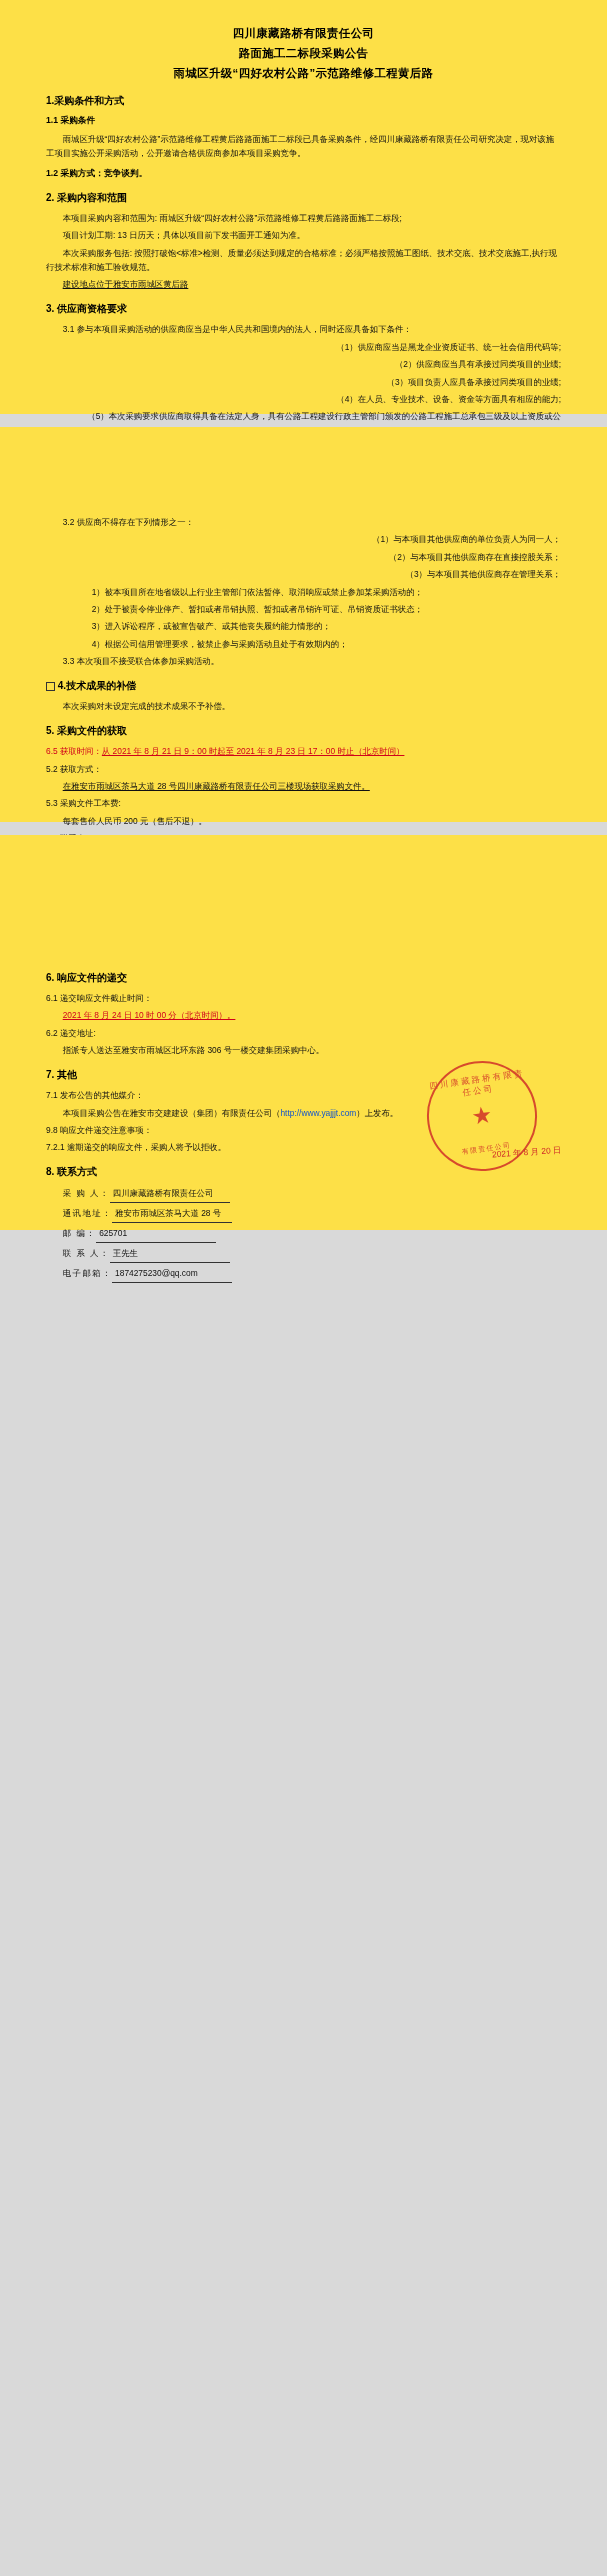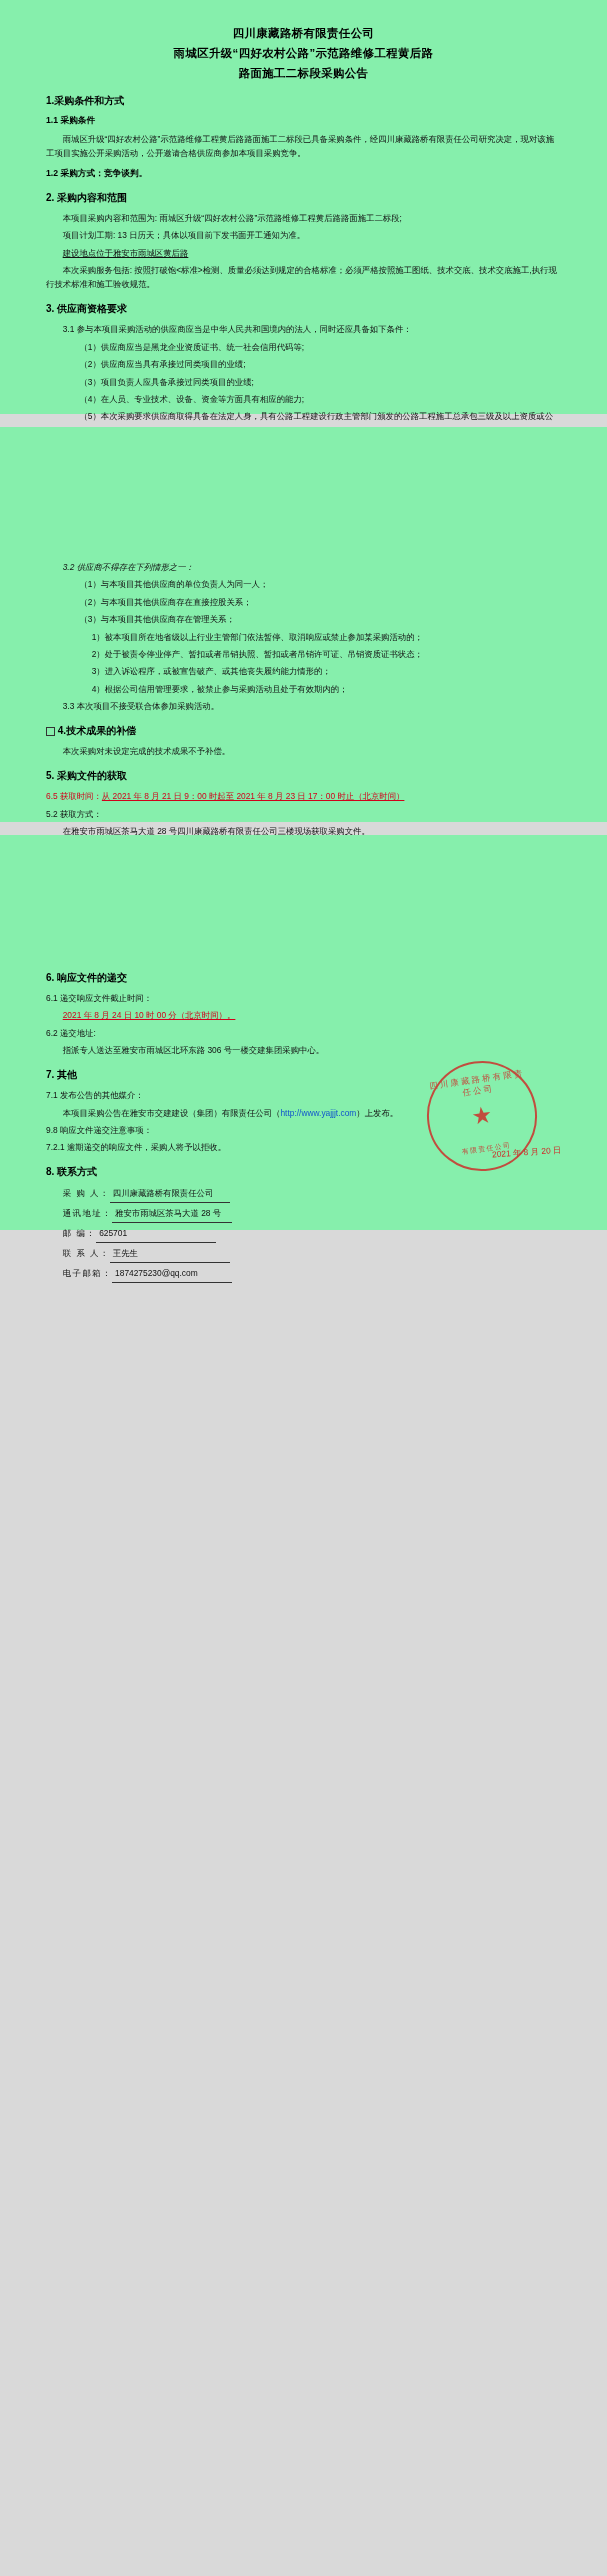--- a/index.html
+++ b/index.html
@@ -6,21 +6,21 @@
     margin: 0;
     padding: 0;
     background: #d9d9d9;
   }
   body {
     width: 607px;
     font-family: "Liberation Sans", sans-serif;
     color: #111;
   }
   .page {
-    background: #86efac;
+    background: #fde047;
     width: 607px;
     box-sizing: border-box;
     position: relative;
   }
   .page.p1 { height: 414px; padding: 23px 46px 0 46px; }
   .page.p2 { height: 395px; padding: 26px 46px 0 46px; }
   .page.p3 { height: 395px; padding: 26px 66px 0 46px; }
   .gap { height: 13px; background: #d9d9d9; }
   .tailgap { background: #d9d9d9; height: 360px; }
 
@@ -59,20 +59,21 @@
     text-indent: 0;
     color: #111;
   }
   p.ind {
     font-size: 8.4px;
     line-height: 14.4px;
     margin: 3px 0;
     padding-left: 16.7px;
     text-indent: 16.7px;
     color: #111;
+    text-align: right;
   }
   p.ind2 {
     font-size: 8.4px;
     line-height: 14.4px;
     margin: 3px 0;
     padding-left: 29px;
     text-indent: 16.7px;
     color: #111;
   }
   .u { text-decoration: underline; }
@@ -145,50 +146,50 @@
     font-size: 8.4px;
     transform: rotate(-4deg);
   }
 </style>
 </head>
 <body>
 
 <div class="page p1">
   <div class="title">
     <div>四川康藏路桥有限责任公司</div>
+    <div>路面施工二标段采购公告</div>
     <div>雨城区升级“四好农村公路”示范路维修工程黄后路</div>
-    <div>路面施工二标段采购公告</div>
   </div>
 
   <h2 class="sec">1.采购条件和方式</h2>
   <h3 class="sub">1.1 采购条件</h3>
   <p class="t">雨城区升级“四好农村公路”示范路维修工程黄后路路面施工二标段已具备采购条件，经四川康藏路桥有限责任公司研究决定，现对该施工项目实施公开采购活动，公开邀请合格供应商参加本项目采购竞争。</p>
   <h3 class="sub">1.2 采购方式：竞争谈判。</h3>
 
   <h2 class="sec">2. 采购内容和范围</h2>
   <p class="t">本项目采购内容和范围为: 雨城区升级“四好农村公路”示范路维修工程黄后路路面施工二标段;</p>
   <p class="t">项目计划工期: 13 日历天；具体以项目前下发书面开工通知为准。</p>
+  <p class="t">本次采购服务包括: 按照打破饱&lt;标准&gt;检测、质量必须达到规定的合格标准；必须严格按照施工图纸、技术交底、技术交底施工,执行现行技术标准和施工验收规范。</p>
   <p class="t">
     <span class="u">建设地点位于雅安市雨城区黄后路</span>
   </p>
-  <p class="t">本次采购服务包括: 按照打破饱&lt;标准&gt;检测、质量必须达到规定的合格标准；必须严格按照施工图纸、技术交底、技术交底施工,执行现行技术标准和施工验收规范。</p>
 
   <h2 class="sec">3. 供应商资格要求</h2>
   <p class="t">3.1 参与本项目采购活动的供应商应当是中华人民共和国境内的法人，同时还应具备如下条件：</p>
   <p class="ind">（1）供应商应当是黑龙企业资质证书、统一社会信用代码等;</p>
   <p class="ind">（2）供应商应当具有承接过同类项目的业绩;</p>
   <p class="ind">（3）项目负责人应具备承接过同类项目的业绩;</p>
   <p class="ind">（4）在人员、专业技术、设备、资金等方面具有相应的能力;</p>
   <p class="ind">（5）本次采购要求供应商取得具备在法定人身，具有公路工程建设行政主管部门颁发的公路工程施工总承包三级及以上资质或公路路面专业承包三级及以上的资质。</p>
 </div>
 
 <div class="gap"></div>
 
 <div class="page p2">
-  <p class="t" style="margin-top:107px;font-style:italic;">3.2 供应商不得存在下列情形之一：</p>
+  <p class="t" style="margin-top:62px;">3.2 供应商不得存在下列情形之一：</p>
   <p class="ind">（1）与本项目其他供应商的单位负责人为同一人；</p>
   <p class="ind">（2）与本项目其他供应商存在直接控股关系；</p>
   <p class="ind">（3）与本项目其他供应商存在管理关系；</p>
   <p class="ind2">1）被本项目所在地省级以上行业主管部门依法暂停、取消响应或禁止参加某采购活动的；</p>
   <p class="ind2">2）处于被责令停业停产、暂扣或者吊销执照、暂扣或者吊销许可证、吊销资质证书状态；</p>
   <p class="ind2">3）进入诉讼程序，或被宣告破产、或其他丧失履约能力情形的；</p>
   <p class="ind2">4）根据公司信用管理要求，被禁止参与采购活动且处于有效期内的；</p>
   <p class="t">3.3 本次项目不接受联合体参加采购活动。</p>
 
   <h2 class="sec">

